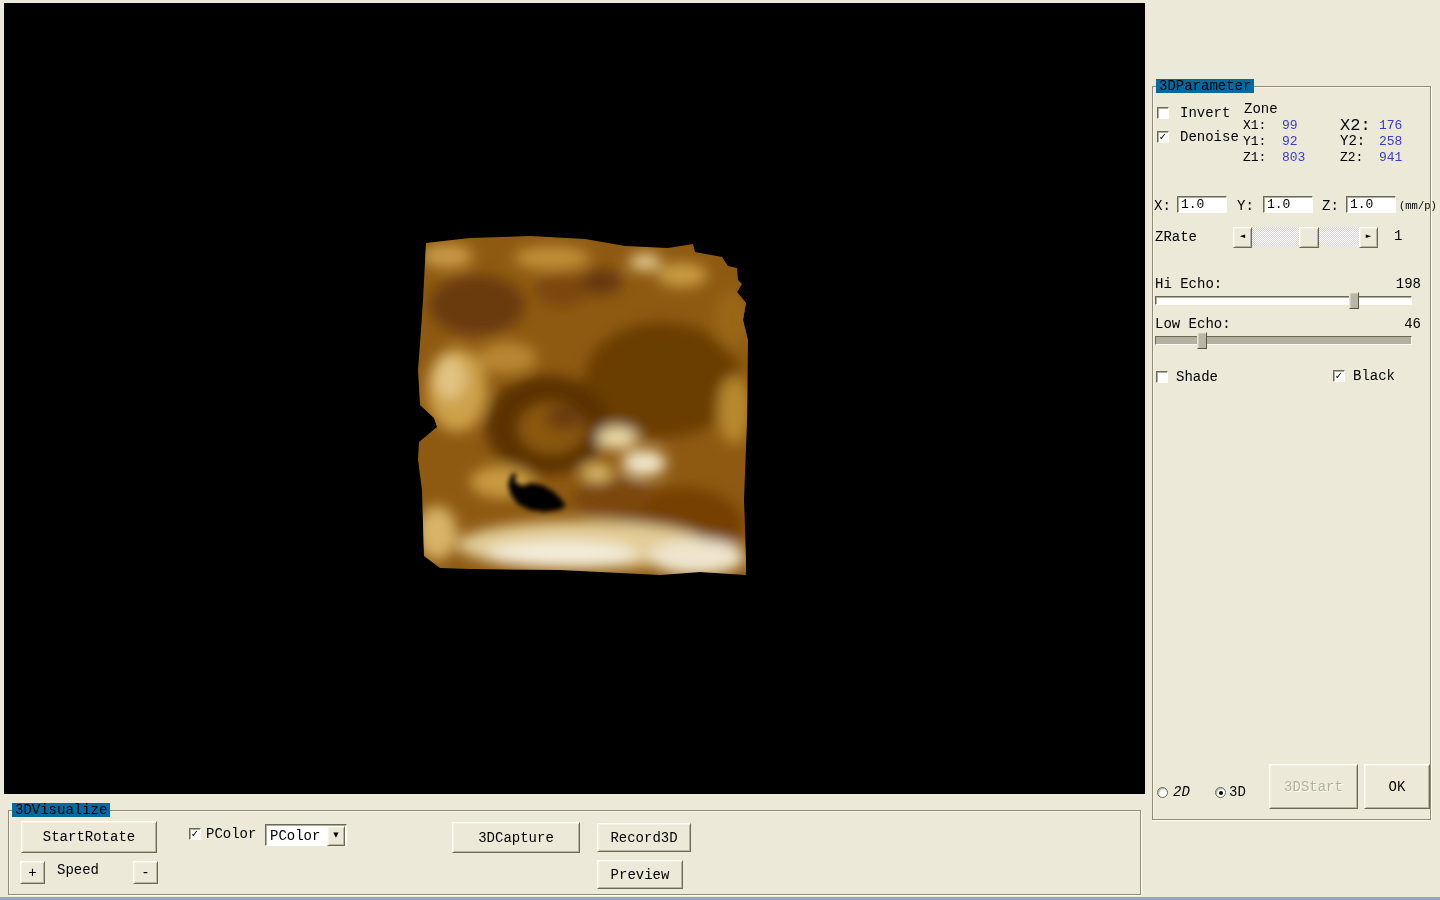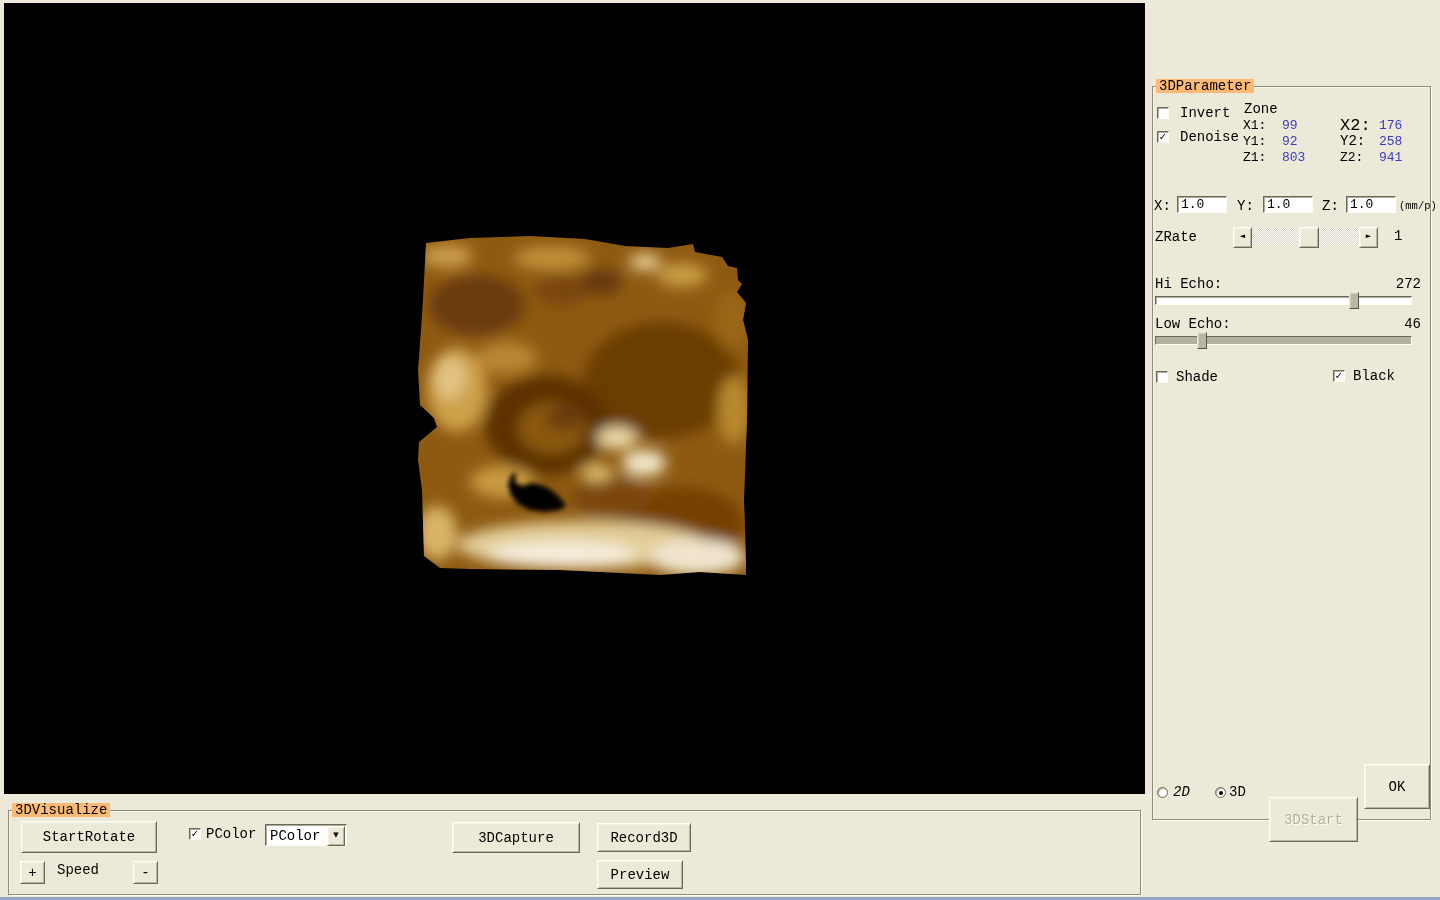--- a/index.html
+++ b/index.html
@@ -6,29 +6,29 @@
   .win {
     position:relative; width:1440px; height:900px; overflow:hidden;
     background:#ece9d8; color:#000;
     font-family:"Liberation Mono","DejaVu Sans Mono",monospace; font-size:14px;
   }
   .abs { position:absolute; }
   .viewport { position:absolute; left:4px; top:3px; width:1141px; height:791px; background:#000; }
   .bottom-edge { position:absolute; left:0; top:897px; width:1440px; height:3px; background:#93a8bc; }
 
   .groupbox { position:absolute; border:1px solid #8f8d7a; box-shadow:1px 1px 0 #fffef8, inset 1px 1px 0 rgba(255,255,255,.55); }
-  .grouplabel { position:absolute; background:#fdba74; padding:0 3px; line-height:14px; white-space:nowrap; }
+  .grouplabel { position:absolute; background:#0369a1; padding:0 3px; line-height:14px; white-space:nowrap; }
 
   .raised {
     background:#ece9d8; border:1px solid;
     border-color:#fffef6 #6a6856 #6a6856 #fffef6;
     box-shadow: inset 1px 1px 0 #f4f2e6, inset -1px -1px 0 #b8b5a0;
   }
   .btn { display:flex; align-items:center; justify-content:center; white-space:nowrap; cursor:pointer; box-sizing:border-box; }
-  .btn.disabled { color:#b3b099; text-shadow:1px 1px 0 #fffef6;margin-top:33px; }
+  .btn.disabled { color:#b3b099; text-shadow:1px 1px 0 #fffef6; }
 
   .sunken {
     background:#fff; border:1px solid;
     border-color:#6a6856 #fffef6 #fffef6 #6a6856;
     box-shadow: inset 1px 1px 0 #b0ad98;
     box-sizing:border-box;
   }
   .tbox { padding:1px 2px 0 3px; font-size:13px; line-height:13px; }
 
   .cb {
@@ -154,21 +154,21 @@
 
   <div class="lbl" style="left:1155px; top:230px;">ZRate</div>
   <div class="scrollbar">
     <span class="sbtn raised glyph" style="left:0;">◄</span>
     <span class="sthumb2 raised"></span>
     <span class="sbtn raised glyph" style="right:0;">►</span>
   </div>
   <div class="lbl" style="left:1394px; top:229px;">1</div>
 
   <div class="lbl" style="left:1155px; top:277px;">Hi Echo:</div>
-  <div class="lbl" style="left:1385px; top:277px; width:36px; text-align:right;">272</div>
+  <div class="lbl" style="left:1385px; top:277px; width:36px; text-align:right;">198</div>
   <div class="strack sunken" style="left:1155px; top:296px; width:257px;">
     <span class="sthumb" style="left: 193px;"></span>
   </div>
   <div class="lbl" style="left:1155px; top:317px;">Low Echo:</div>
   <div class="lbl" style="left:1385px; top:317px; width:36px; text-align:right;">46</div>
   <div class="strack sunken" style="left:1155px; top:336px; width:257px; background:#b3b0a0;">
     <span class="sthumb" style="left: 41px;"></span>
   </div>
 
   <span class="cb" style="left:1156px; top:371px;"></span>

